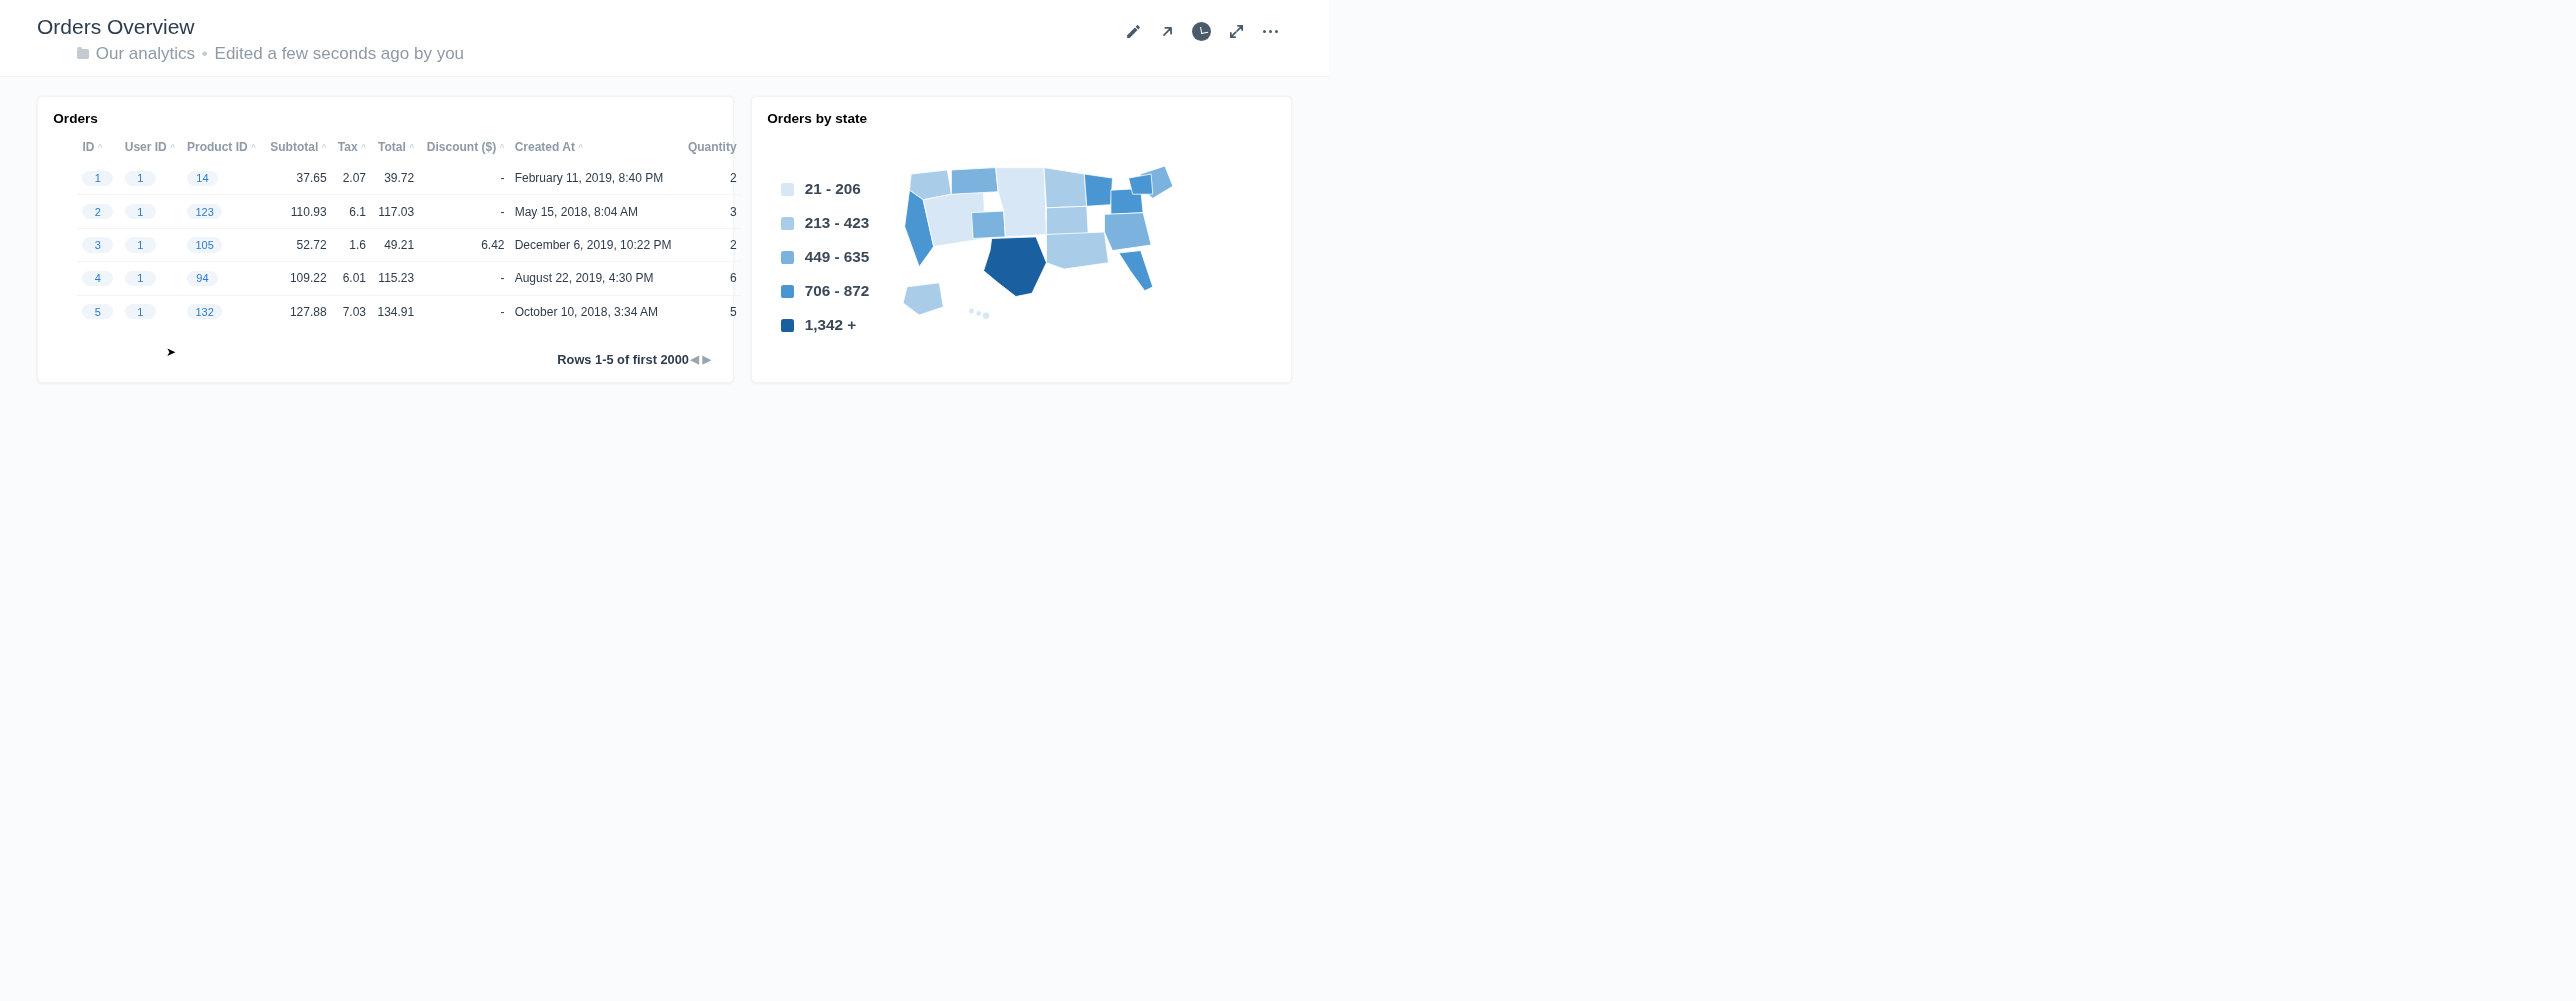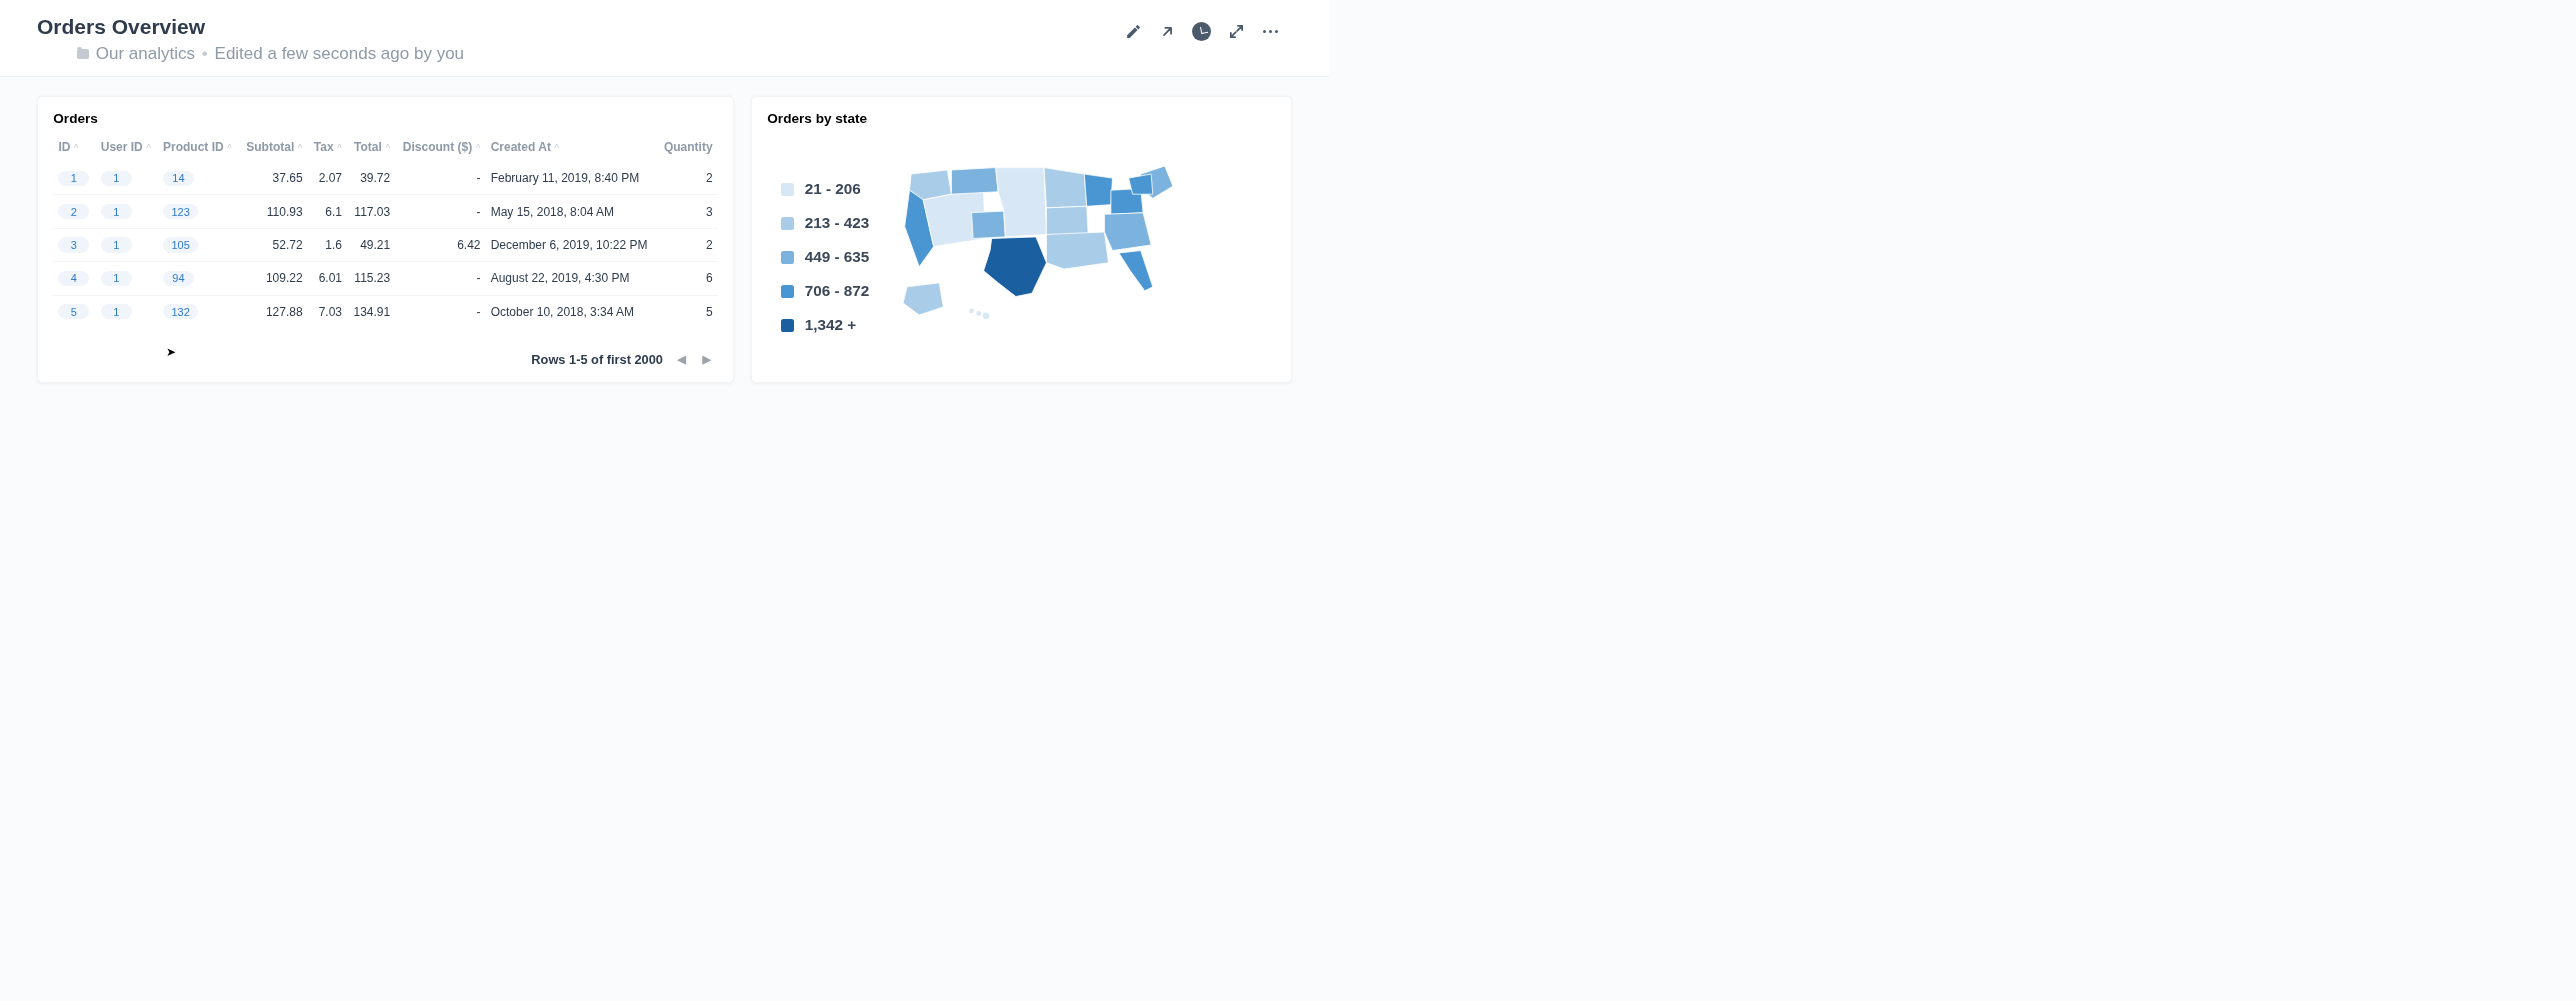--- a/index.html
+++ b/index.html
@@ -14,21 +14,21 @@
       padding: 15.3px 37px 12px 37px;
       border-bottom: 0.9px solid #eef0f2;
       background: #ffffff;
       display: flex;
       justify-content: space-between;
       align-items: flex-start;
     }
     .header-left {}
     .page-title {
       font-size: 21px;
-      font-weight: 700;
+      font-weight: 400;
       color: #2e3c4d;
       margin-bottom: 5.1px;
     }
     .breadcrumb {
       display: flex;
       align-items: center;
       gap: 6.8px;
       color: #8e9aa7;
       font-size: 17px;
       padding-left: 40px;
@@ -105,20 +105,21 @@
     .card-title {
       font-size: 13.6px;
       font-weight: 700;
       color: #000000;
       margin-bottom: 8.5px;
     }
     table {
       width: 100%;
       border-collapse: collapse;
       font-size: 12px;
+      margin-left: 24px;
     }
     th {
       text-align: left;
       color: #8e9aa7;
       font-weight: 600;
       padding: 5.1px 5.1px 8.5px 5.1px;
       font-size: 12px;
       position: relative;
     }
     th.num, td.num { text-align: right; }
@@ -147,21 +148,21 @@
       border-radius: 851px;
       font-size: 11px;
       font-weight: 500;
       cursor: pointer;
     }
     .dash { color: #2e3c4d; }
     .pager {
       display: flex;
       justify-content: flex-end;
       align-items: center;
-      gap: 13px;
+      gap: 0;
       padding-top: 24px;
       padding-bottom: 3.4px;
       padding-right: 5.1px;
       font-size: 12.8px;
       font-weight: 600;
       color: #2e3c4d;
     }
     .pager .arrow {
       color: #9aa4af; font-size: 11px; cursor: pointer;
       padding: 0 1.7px;

